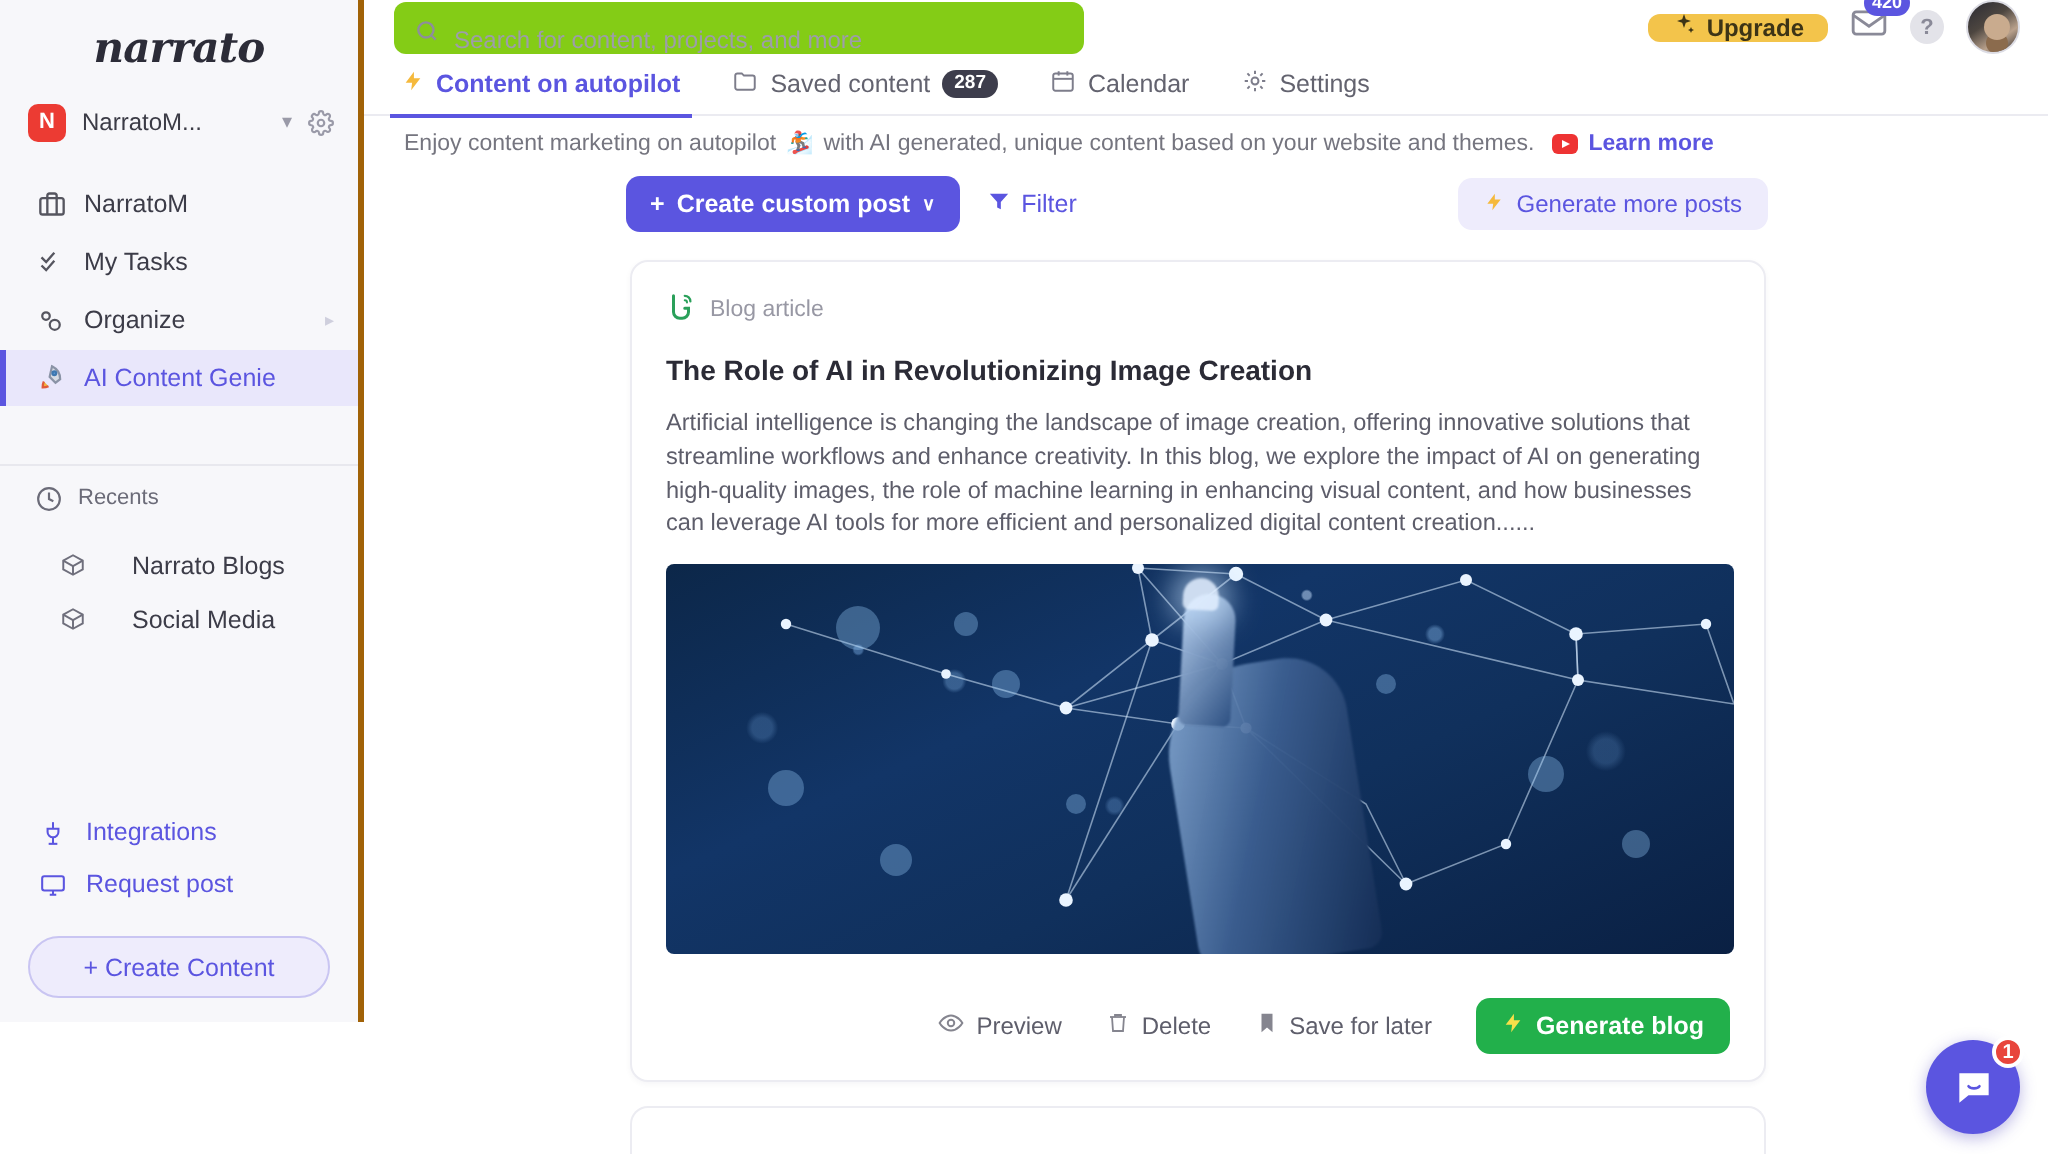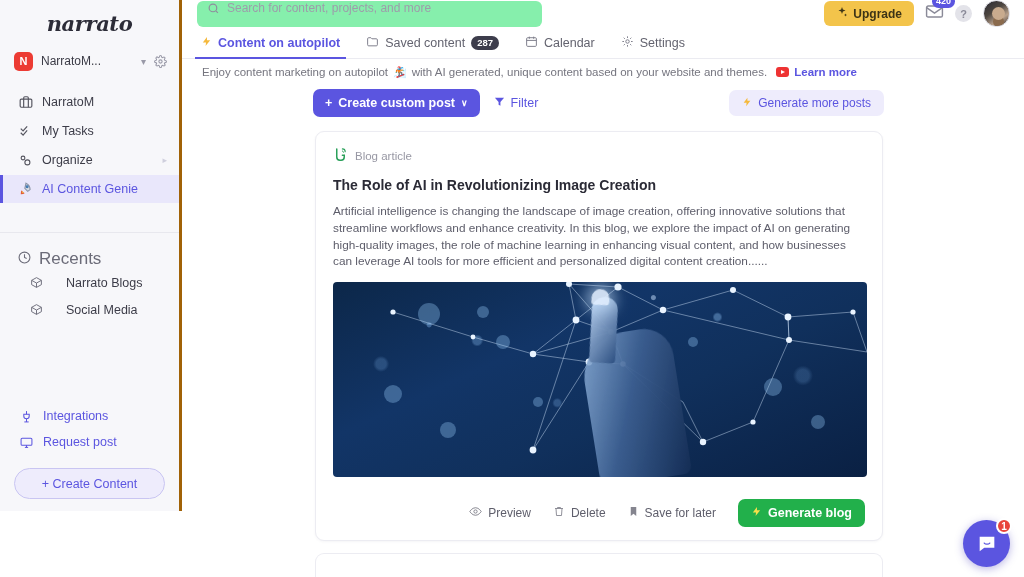--- a/index.html
+++ b/index.html
@@ -68,23 +68,23 @@
     content: ""; position: absolute; left: 0; top: 0; bottom: 0;
     width: 3px; background: #5b55e0;
   }
   .nav-item.active .nav-label { color: #5b55e0; }
   .nav-caret { margin-left: auto; color: #cfcfdd; font-size: 9px; }
 
   .sidebar-sep {
     height: 1px; background: #e8e8ee; margin: 22px 0 10px 0;
   }
   .recents-head {
-    display: flex; align-items: flex-end; gap: 8px;
+    display: flex; align-items: flex-start; gap: 8px;
     padding: 0 12px 0 18px; height: 26px;
-    font-size: 17px; color: #6b6b78;
+    font-size: 11px; color: #6b6b78;
   }
   .recent-item {
     display: flex; align-items: center; gap: 22px;
     padding: 0 12px 0 30px; height: 27px;
     font-size: 12.5px; color: #3c3c48; cursor: pointer;
   }
   .recent-item .nav-ico { color:#6f6f7c; width: 14px; display:flex; }
 
   .sidebar-bottom {
     margin-top: auto;
@@ -109,35 +109,35 @@
   
   .main { flex: 1; height: 577px; display: flex; flex-direction: column; position: relative; background: #ffffff; }
 
   .topbar {
     height: 41px; display: flex; align-items: center;
     padding: 0 14px 0 6px; gap: 10px;
   }
   .search-wrap {
     margin-left: 9px;
     width: 345px; height: 26px;
-    background: #86efac; border-radius: 6px;
-    display: flex; align-items: flex-start; gap: 7px;
+    background: #84cc16; border-radius: 6px;
+    display: flex; align-items: flex-end; gap: 7px;
     padding: 0 10px;
   }
   .search-input {
     border: none; outline: none; background: transparent;
     font-size: 12px; color: #555; width: 100%;
     font-family: "Liberation Sans", sans-serif;
   }
   .search-input::placeholder { color: #9d9daa; }
   .top-right { margin-left: auto; display: flex; align-items: center; gap: 11px; }
   .upgrade-btn {
     background: #f3c44b; color: #3d3416;
     border: none; border-radius: 6px;
-    height: 25px; padding: 0 12px;
+    height: 14px; padding: 0 12px;
     font-size: 12px; font-weight: bold;
     display: flex; align-items: center; gap: 5px; cursor: pointer;
     font-family: "Liberation Sans", sans-serif;
   }
   .mail-wrap { position: relative; display: flex; align-items: flex-end; }
   .mail-badge {
     position: absolute; top: -7px; left: 7px;
     background: #5b55e0; color: #fff;
     font-size: 9px; font-weight: bold;
     border-radius: 9px; padding: 1px 4px;

